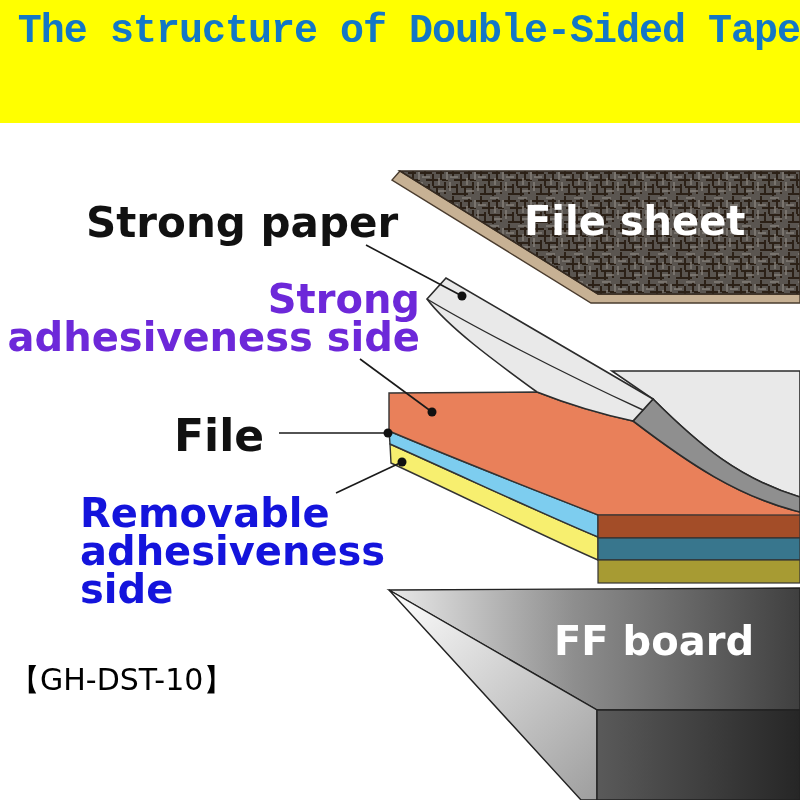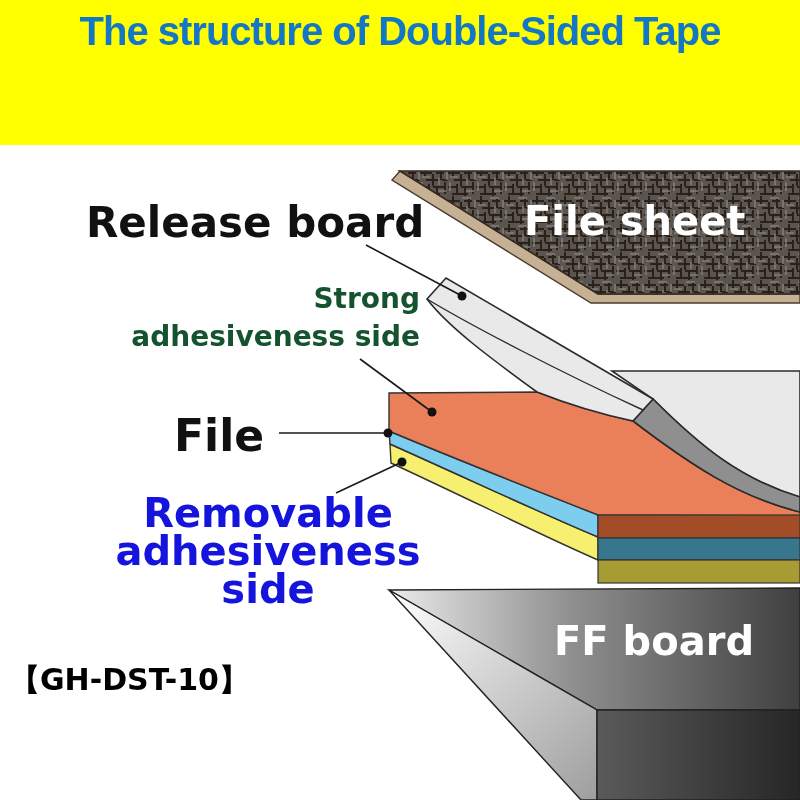--- a/index.html
+++ b/index.html
@@ -1,34 +1,34 @@
 <!DOCTYPE html>
 <html><head>
 <meta charset="utf-8">
 <style>
   html,body{margin:0;padding:0;background:#ffffff;}
   #stage{position:relative;width:800px;height:800px;overflow:hidden;background:#ffffff;
          font-family:"DejaVu Sans","Liberation Sans",sans-serif;}
   #diagram{position:absolute;left:0;top:0;width:800px;height:800px;}
   .lbl{position:absolute;white-space:nowrap;font-weight:bold;}
-  #header{position:absolute;left:0;top:0;width:800px;height:145px;background:#FFFF00;
-          text-align:center;font-family:Liberation Sans, sans-serif;}
+  #header{position:absolute;left:0;top:0;width:800px;height:123px;background:#FFFF00;
+          text-align:right;font-family:Liberation Mono, monospace;}
   #header .h-line{position:absolute;width:800px;left:0;font-weight:bold;font-size:40px;
           color:#1377C6;letter-spacing:-1px;}
   #header-line1{top:9px;}
   #header-line2{top:59px;}
   #lbl-release{left:86px;top:198px;font-size:42px;color:#111111;}
-  #lbl-strong{left:0px;top:280px;width:420px;text-align:right;font-size:28px;line-height:38px;
-          color:#14532d;white-space:normal;}
+  #lbl-strong{left:0px;top:280px;width:420px;text-align:right;font-size:40px;line-height:38px;
+          color:#6d28d9;white-space:normal;}
   #lbl-film{left:174px;top:410px;font-size:44px;color:#111111;}
-  #lbl-removable{left:80px;top:494px;width:376px;text-align:center;font-size:40px;line-height:38px;
+  #lbl-removable{left:80px;top:494px;width:376px;text-align:left;font-size:40px;line-height:38px;
           color:#1414DC;white-space:normal;}
   #lbl-filesheet{left:524px;top:198px;font-size:40px;color:#FFFFFF;}
   #lbl-ffboard{left:554px;top:618px;font-size:40px;color:#FFFFFF;}
-  #lbl-model{left:10px;top:660px;font-size:30px;color:#000000;font-weight:700;}
+  #lbl-model{left:10px;top:660px;font-size:30px;color:#000000;font-weight:400;}
   #lbl-brand{left:4px;top:700px;font-size:68px;color:#2766AE;letter-spacing:1px;}
 </style>
 </head>
 <body>
 
 <div id="stage">
 
   <div id="header">
     <div id="header-line1" class="h-line">The structure of Double-Sided Tape</div>
   </div>
@@ -91,21 +91,21 @@
       <line x1="336" y1="493" x2="402" y2="462"></line>
     </g>
     <g fill="#111111">
       <circle cx="462" cy="296" r="4.5"></circle>
       <circle cx="432" cy="412" r="4.5"></circle>
       <circle cx="388" cy="433" r="4.5"></circle>
       <circle cx="402" cy="462" r="4.5"></circle>
     </g>
   </svg>
 
-  <div id="lbl-release" class="lbl">Release board</div>
+  <div id="lbl-release" class="lbl">Strong paper</div>
 
   <div id="lbl-strong" class="lbl">
     <div>Strong</div>
     <div>adhesiveness side</div>
   </div>
 
   <div id="lbl-film" class="lbl">File</div>
 
   <div id="lbl-removable" class="lbl">
     <div>Removable</div>

